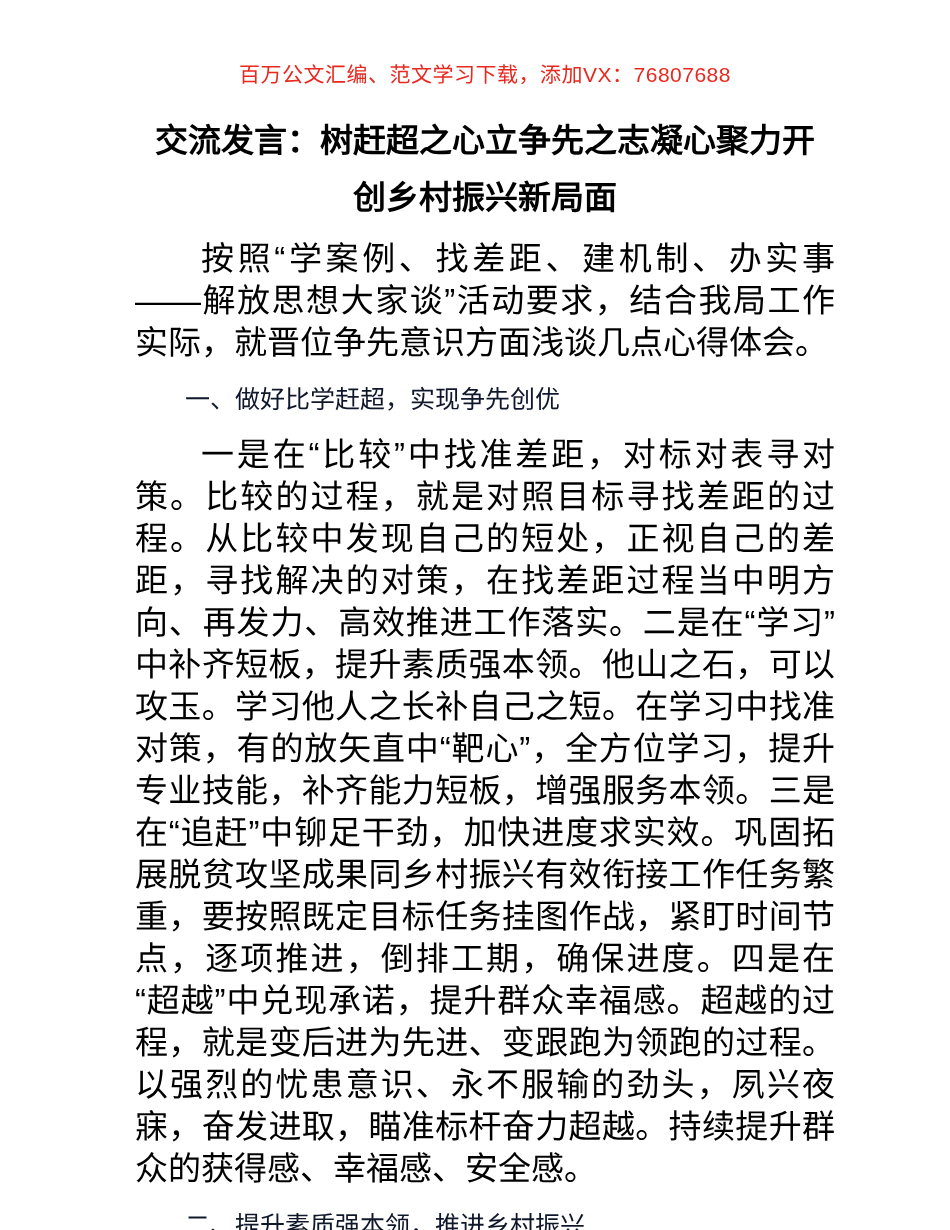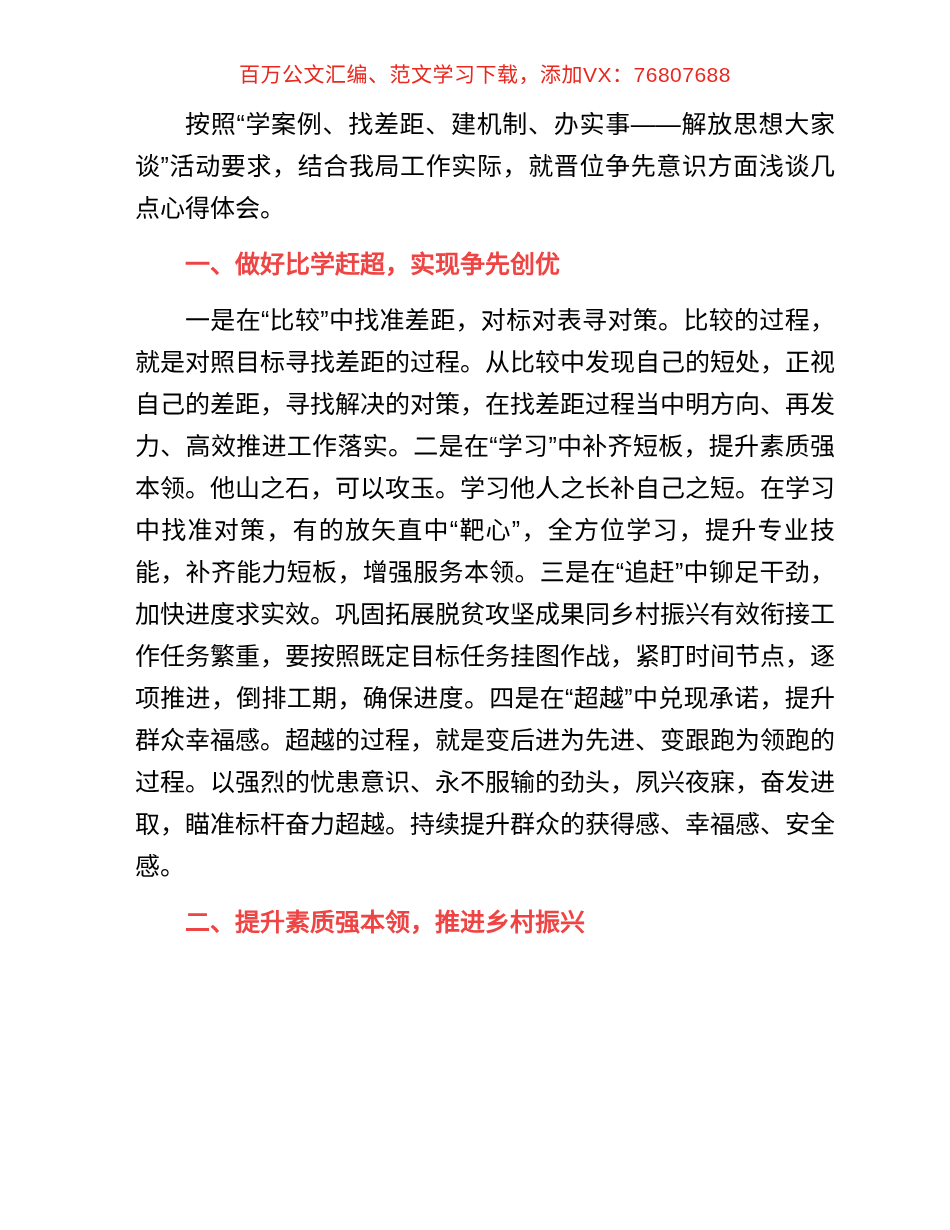--- a/index.html
+++ b/index.html
@@ -33,43 +33,47 @@
     font-size: 33px;
     font-weight: bold;
     line-height: 52px;
     color: #000000;
   }
   .content {
     width: 700px;
     margin: 0 auto;
   }
   .body-para {
-    font-size: 25px;
+    font-size: 33px;
     line-height: 42px;
     text-align: justify;
     text-indent: 2em;
     margin: 14px 0;
     color: #000000;
   }
   .section-heading {
     font-size: 25px;
-    font-weight: bold;
+    font-weight: normal;
     line-height: 42px;
     text-indent: 2em;
     margin: 14px 0;
-    color: #ef4444;
+    color: #0f172a;
   }
 </style>
 </head>
 <body>
 
 <div class="page">
 
   <div class="promo-banner">百万公文汇编、范文学习下载，添加VX：76807688</div>
 
+  <div class="doc-title">
+    <div>交流发言：树赶超之心立争先之志凝心聚力开</div>
+    <div>创乡村振兴新局面</div>
+  </div>
 
   <div class="content">
 
     <p class="body-para">按照“学案例、找差距、建机制、办实事——解放思想大家谈”活动要求，结合我局工作实际，就晋位争先意识方面浅谈几点心得体会。</p>
 
     <h2 class="section-heading">一、做好比学赶超，实现争先创优</h2>
 
     <p class="body-para">一是在“比较”中找准差距，对标对表寻对策。比较的过程，就是对照目标寻找差距的过程。从比较中发现自己的短处，正视自己的差距，寻找解决的对策，在找差距过程当中明方向、再发力、高效推进工作落实。二是在“学习”中补齐短板，提升素质强本领。他山之石，可以攻玉。学习他人之长补自己之短。在学习中找准对策，有的放矢直中“靶心”，全方位学习，提升专业技能，补齐能力短板，增强服务本领。三是在“追赶”中铆足干劲，加快进度求实效。巩固拓展脱贫攻坚成果同乡村振兴有效衔接工作任务繁重，要按照既定目标任务挂图作战，紧盯时间节点，逐项推进，倒排工期，确保进度。四是在“超越”中兑现承诺，提升群众幸福感。超越的过程，就是变后进为先进、变跟跑为领跑的过程。以强烈的忧患意识、永不服输的劲头，夙兴夜寐，奋发进取，瞄准标杆奋力超越。持续提升群众的获得感、幸福感、安全感。</p>
 
     <h2 class="section-heading">二、提升素质强本领，推进乡村振兴</h2>

